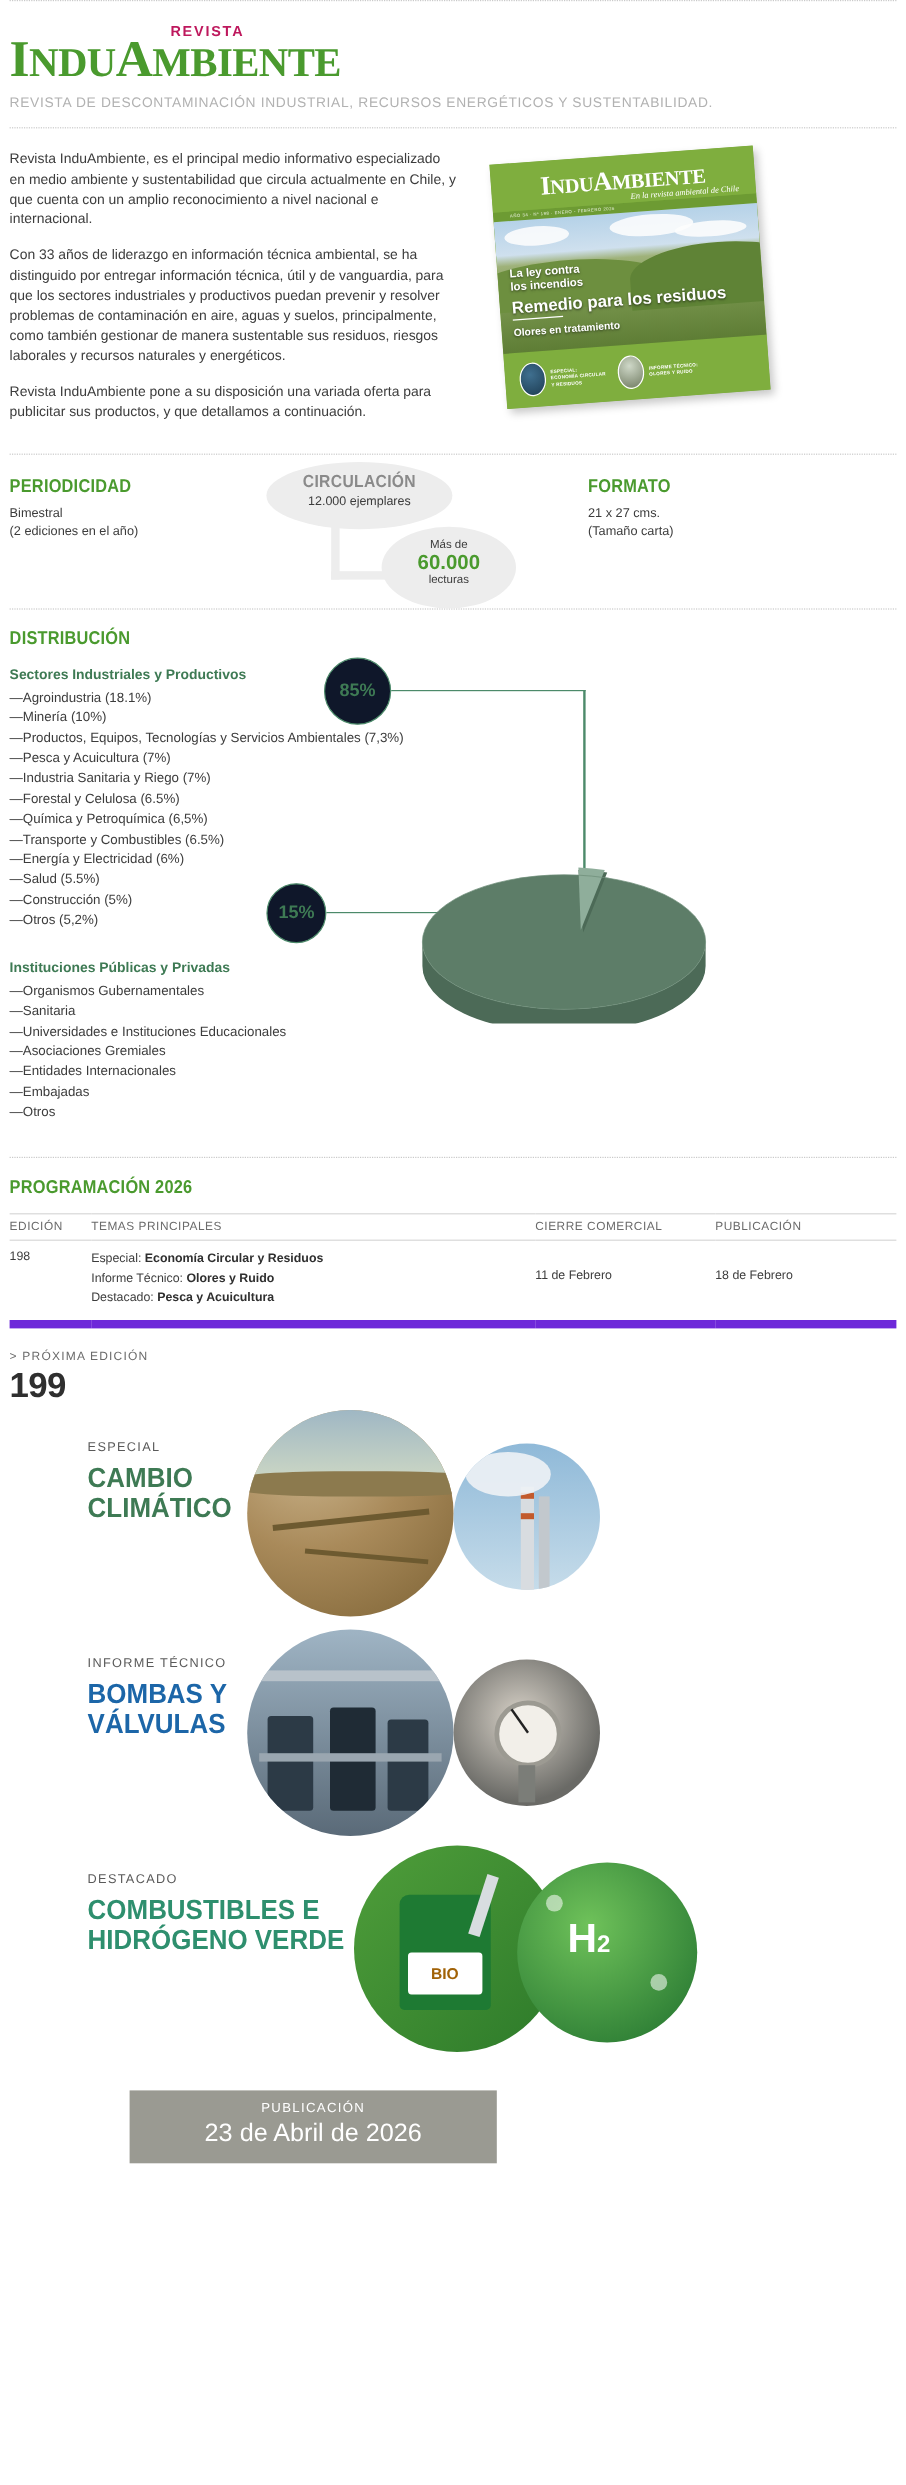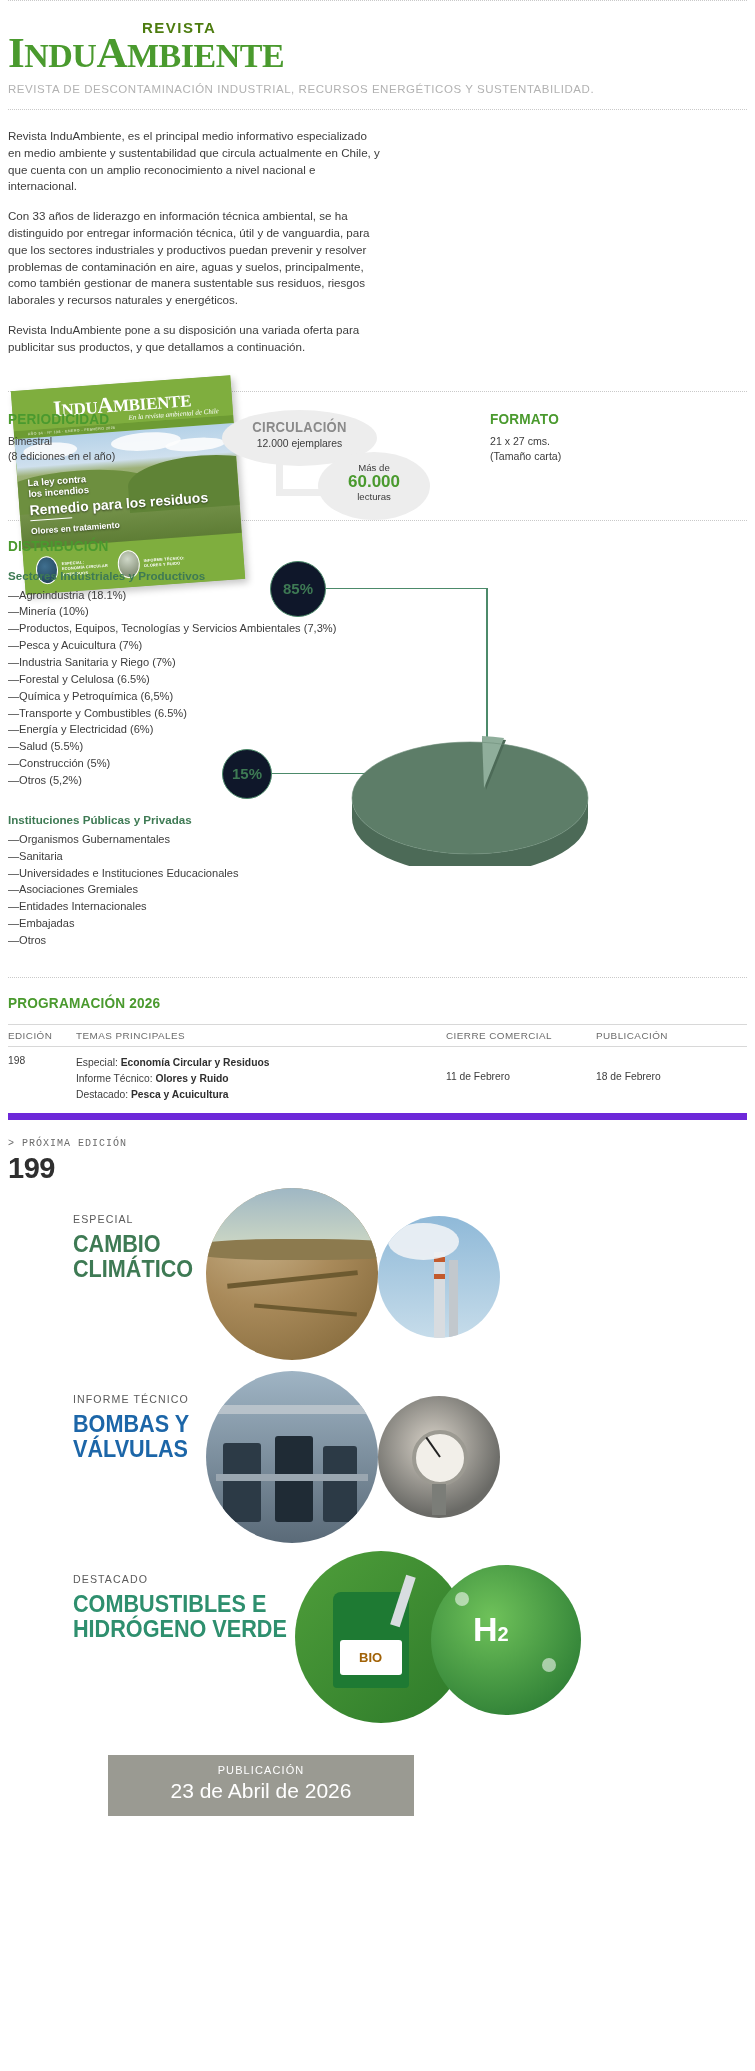--- a/index.html
+++ b/index.html
@@ -16,23 +16,23 @@
     border-top: 1px dotted #c9c9c9;
     height: 0;
     margin: 0 8px;
   }
 
   
   .header { padding: 18px 8px 0 8px; }
   .kicker {
     font-family: "Liberation Sans", sans-serif;
     font-weight: bold;
-    font-size: 15px;
+    font-size: 12px;
     letter-spacing: 1.5px;
-    color: #4d7c0f;
+    color: #be185d;
     margin-left: 134px;
     margin-bottom: -5px;
   }
   .logo {
     font-family: "Liberation Serif", serif;
     font-weight: bold;
     font-size: 43px;
     color: #4a9a2e;
     letter-spacing: -0.5px;
     line-height: 1.0;
@@ -45,22 +45,21 @@
     letter-spacing: 0.55px;
     color: #b2b2b2;
     font-family: Liberation Sans, sans-serif;
   }
   .header-rule { margin-top: 14px; }
 
   
   .intro-wrap {
     display: flex;
     padding: 18px 8px 12px 8px;
-    gap: 10px;
-    flex-direction: column;
+    gap: 22px;
   }
   .intro-text { width: 375px; flex: none; }
   .intro-text p {
     font-size: 11.6px;
     line-height: 1.45;
     color: #3c3c3c;
     margin-bottom: 13px;
   }
   .cover-col { flex: 1; position: relative; height: 215px; }
 
@@ -151,21 +150,21 @@
     letter-spacing: 0.2px;
     color: #4a9a2e;
     transform: scaleX(0.88);
     transform-origin: left center;
   }
   .stat-body { font-size: 10.6px; line-height: 1.45; color: #3c3c3c; margin-top: 6px; }
   .col-periodicidad { position: absolute; left: 8px; top: 18px; width: 210px; }
   .col-formato { position: absolute; left: 490px; top: 18px; width: 200px; }
 
   .bubble-big {
-    position: absolute; left: 222px; top: 18px;
+    position: absolute; left: 222px; top: 6px;
     width: 155px; height: 56px;
     background: #ededed; border-radius: 50%;
     text-align: center;
   }
   .bubble-big .t {
     font-weight: bold; font-size: 14.5px; color: #8a8a8a;
     transform: scaleX(0.9); margin-top: 9px;
     letter-spacing: .3px;
   }
   .bubble-big .v { font-size: 10.4px; color: #3c3c3c; margin-top: 3px; }
@@ -236,21 +235,20 @@
   .row-ed { font-size: 10.8px; }
   .temas-line { line-height: 1.55; }
   .temas-line b { color: #2f2f2f; }
   .cell-date { padding-top: 24px !important; font-size: 10.4px; }
 
   
   .proxima { position: relative; padding: 18px 8px 0 8px; min-height: 520px; }
   .prox-label {
     font-size: 10px; letter-spacing: 1px; color: #6b6b6b;
     text-transform: uppercase;
-    font-family: Liberation Mono, monospace;
   }
   .prox-num {
     font-size: 29px; font-weight: bold; color: #2f2f2f;
     margin-top: 3px; letter-spacing: -0.5px;
   }
 
   .block { position: relative; margin-left: 65px; }
   .blk-kicker {
     font-size: 10.6px; letter-spacing: 1.1px; color: #5a5a5a;
     text-transform: uppercase;
@@ -354,21 +352,21 @@
   </div>
 
   <div class="dotted-rule"></div>
 
   <div class="stats">
 
     <div class="col-periodicidad">
       <div class="sec-title">PERIODICIDAD</div>
       <div class="stat-body">
         <div>Bimestral</div>
-        <div>(8 ediciones en el año)</div>
+        <div>(2 ediciones en el año)</div>
       </div>
     </div>
 
     <div class="bubble-tail"></div>
 
     <div class="bubble-big">
       <div class="t">CIRCULACIÓN</div>
       <div class="v">12.000 ejemplares</div>
     </div>
 

